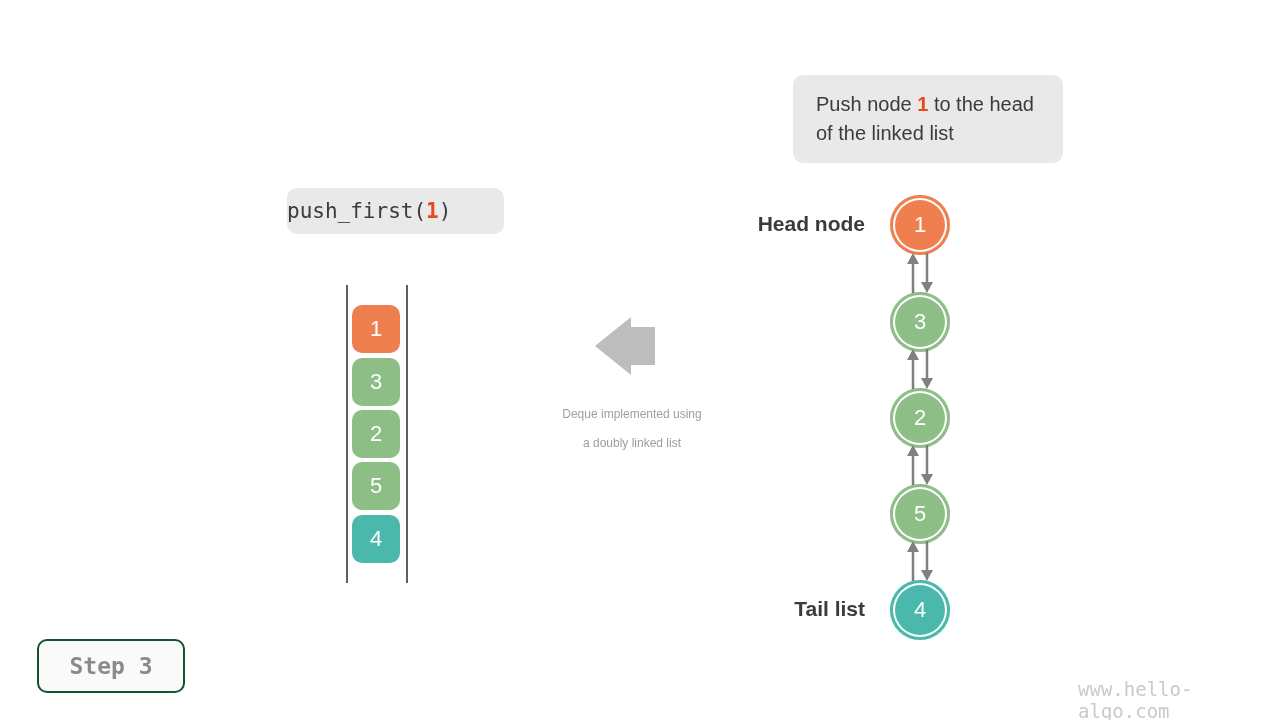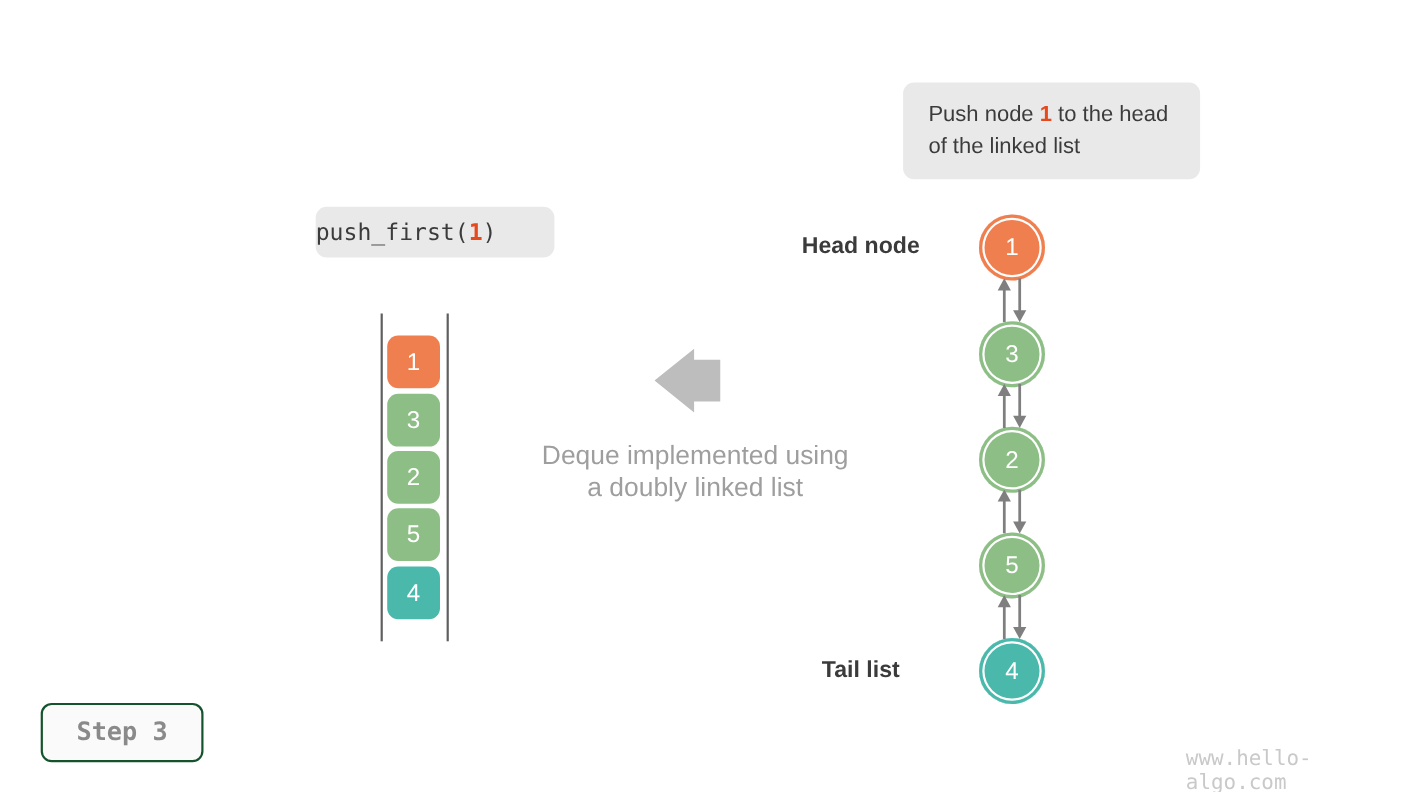--- a/index.html
+++ b/index.html
@@ -6,21 +6,21 @@
   .canvas{
     position:relative;width:1280px;height:720px;background:#ffffff;overflow:hidden;
     font-family:"Liberation Sans",sans-serif;color:var(--dark,#3b3b3b);
   }
   .accent{color:var(--accent,#e8491c);font-weight:700;}
 
   
   .annotation-box{
     position:absolute;left:793px;top:75px;width:270px;height:88px;box-sizing:border-box;
     background:var(--box-bg,#e9e9e9);border-radius:10px;padding:15px 14px 0 23px;
-    font-size:20px;line-height:29px;color:var(--dark,#3b3b3b);margin-left:28px;
+    font-size:20px;line-height:29px;color:var(--dark,#3b3b3b);
   }
 
   
   .code-box{
     position:absolute;left:287px;top:188px;width:217px;height:46px;
     background:var(--box-bg,#e9e9e9);border-radius:10px;
     display:flex;align-items:center;justify-content:flex-start;
     font-family:"DejaVu Sans Mono",monospace;font-size:21px;color:var(--dark,#3b3b3b);
   }
 
@@ -31,34 +31,34 @@
   .stack-item{
     position:absolute;left:352px;width:48px;height:48px;border-radius:10px;
     background:var(--c,#999);display:flex;align-items:center;justify-content:center;
     color:#ffffff;font-size:22px;font-weight:500;
   }
 
   
   .block-arrow{position:absolute;left:595px;top:317px;color:var(--block-arrow,#bdbdbd);line-height:0;}
   .caption{
     position:absolute;left:482px;top:400px;width:300px;text-align:center;
-    font-size:24px;line-height:29px;color:var(--muted,#9e9e9e);
+    font-size:12px;line-height:29px;color:var(--muted,#9e9e9e);
   }
 
   
   .ll-node{
     position:absolute;left:890px;width:60px;height:60px;border-radius:50%;
     background:var(--c,#999);
     box-shadow:inset 0 0 0 3px var(--c,#999),inset 0 0 0 5px #ffffff;
     display:flex;align-items:center;justify-content:center;
     color:#ffffff;font-size:22px;font-weight:500;
   }
   .ll-arrows{position:absolute;left:904px;color:var(--link-arrow,#7f7f7f);line-height:0;}
   .node-label{
-    position:absolute;left:700px;width:165px;text-align:center;
+    position:absolute;left:700px;width:165px;text-align:right;
     font-size:21px;font-weight:700;color:var(--dark,#3b3b3b);
   }
   .node-label.head{top:212px;}
   .node-label.tail{top:597px;}
 
   
   .step-badge{
     position:absolute;left:37px;top:639px;width:144px;height:50px;
     background:#fafafa;border:2px solid #14532d;border-radius:10px;
     display:flex;align-items:center;justify-content:center;

